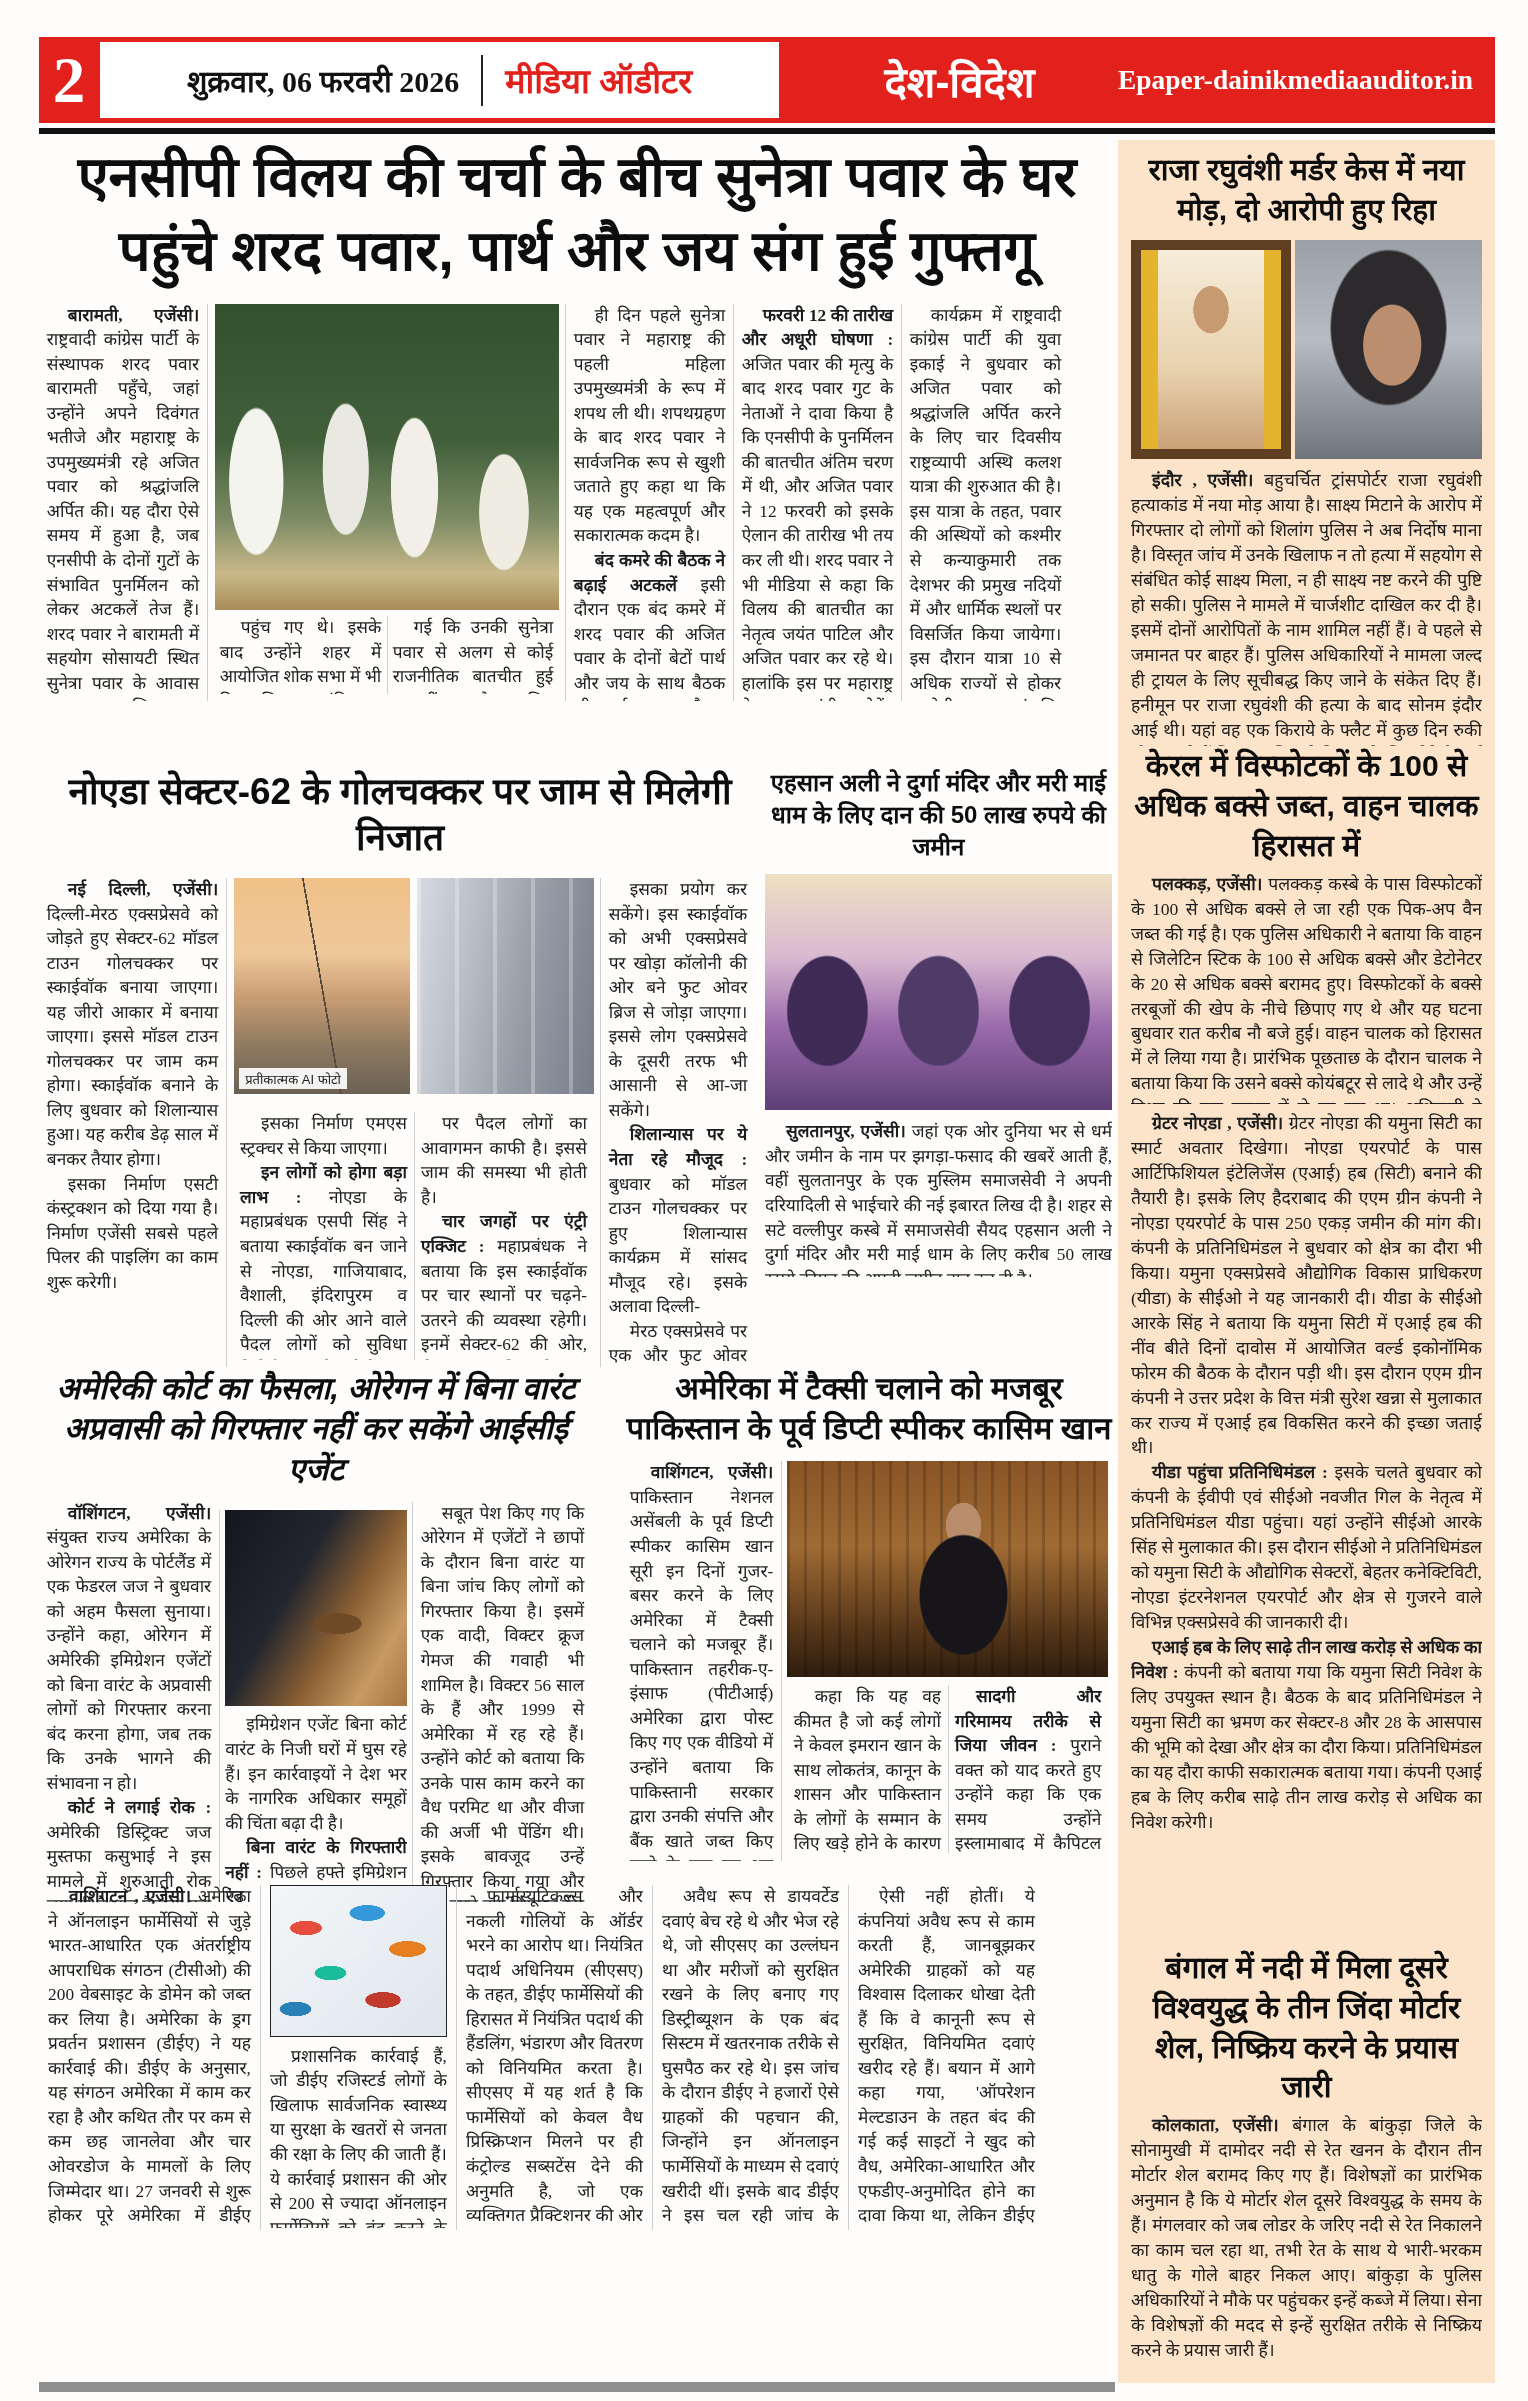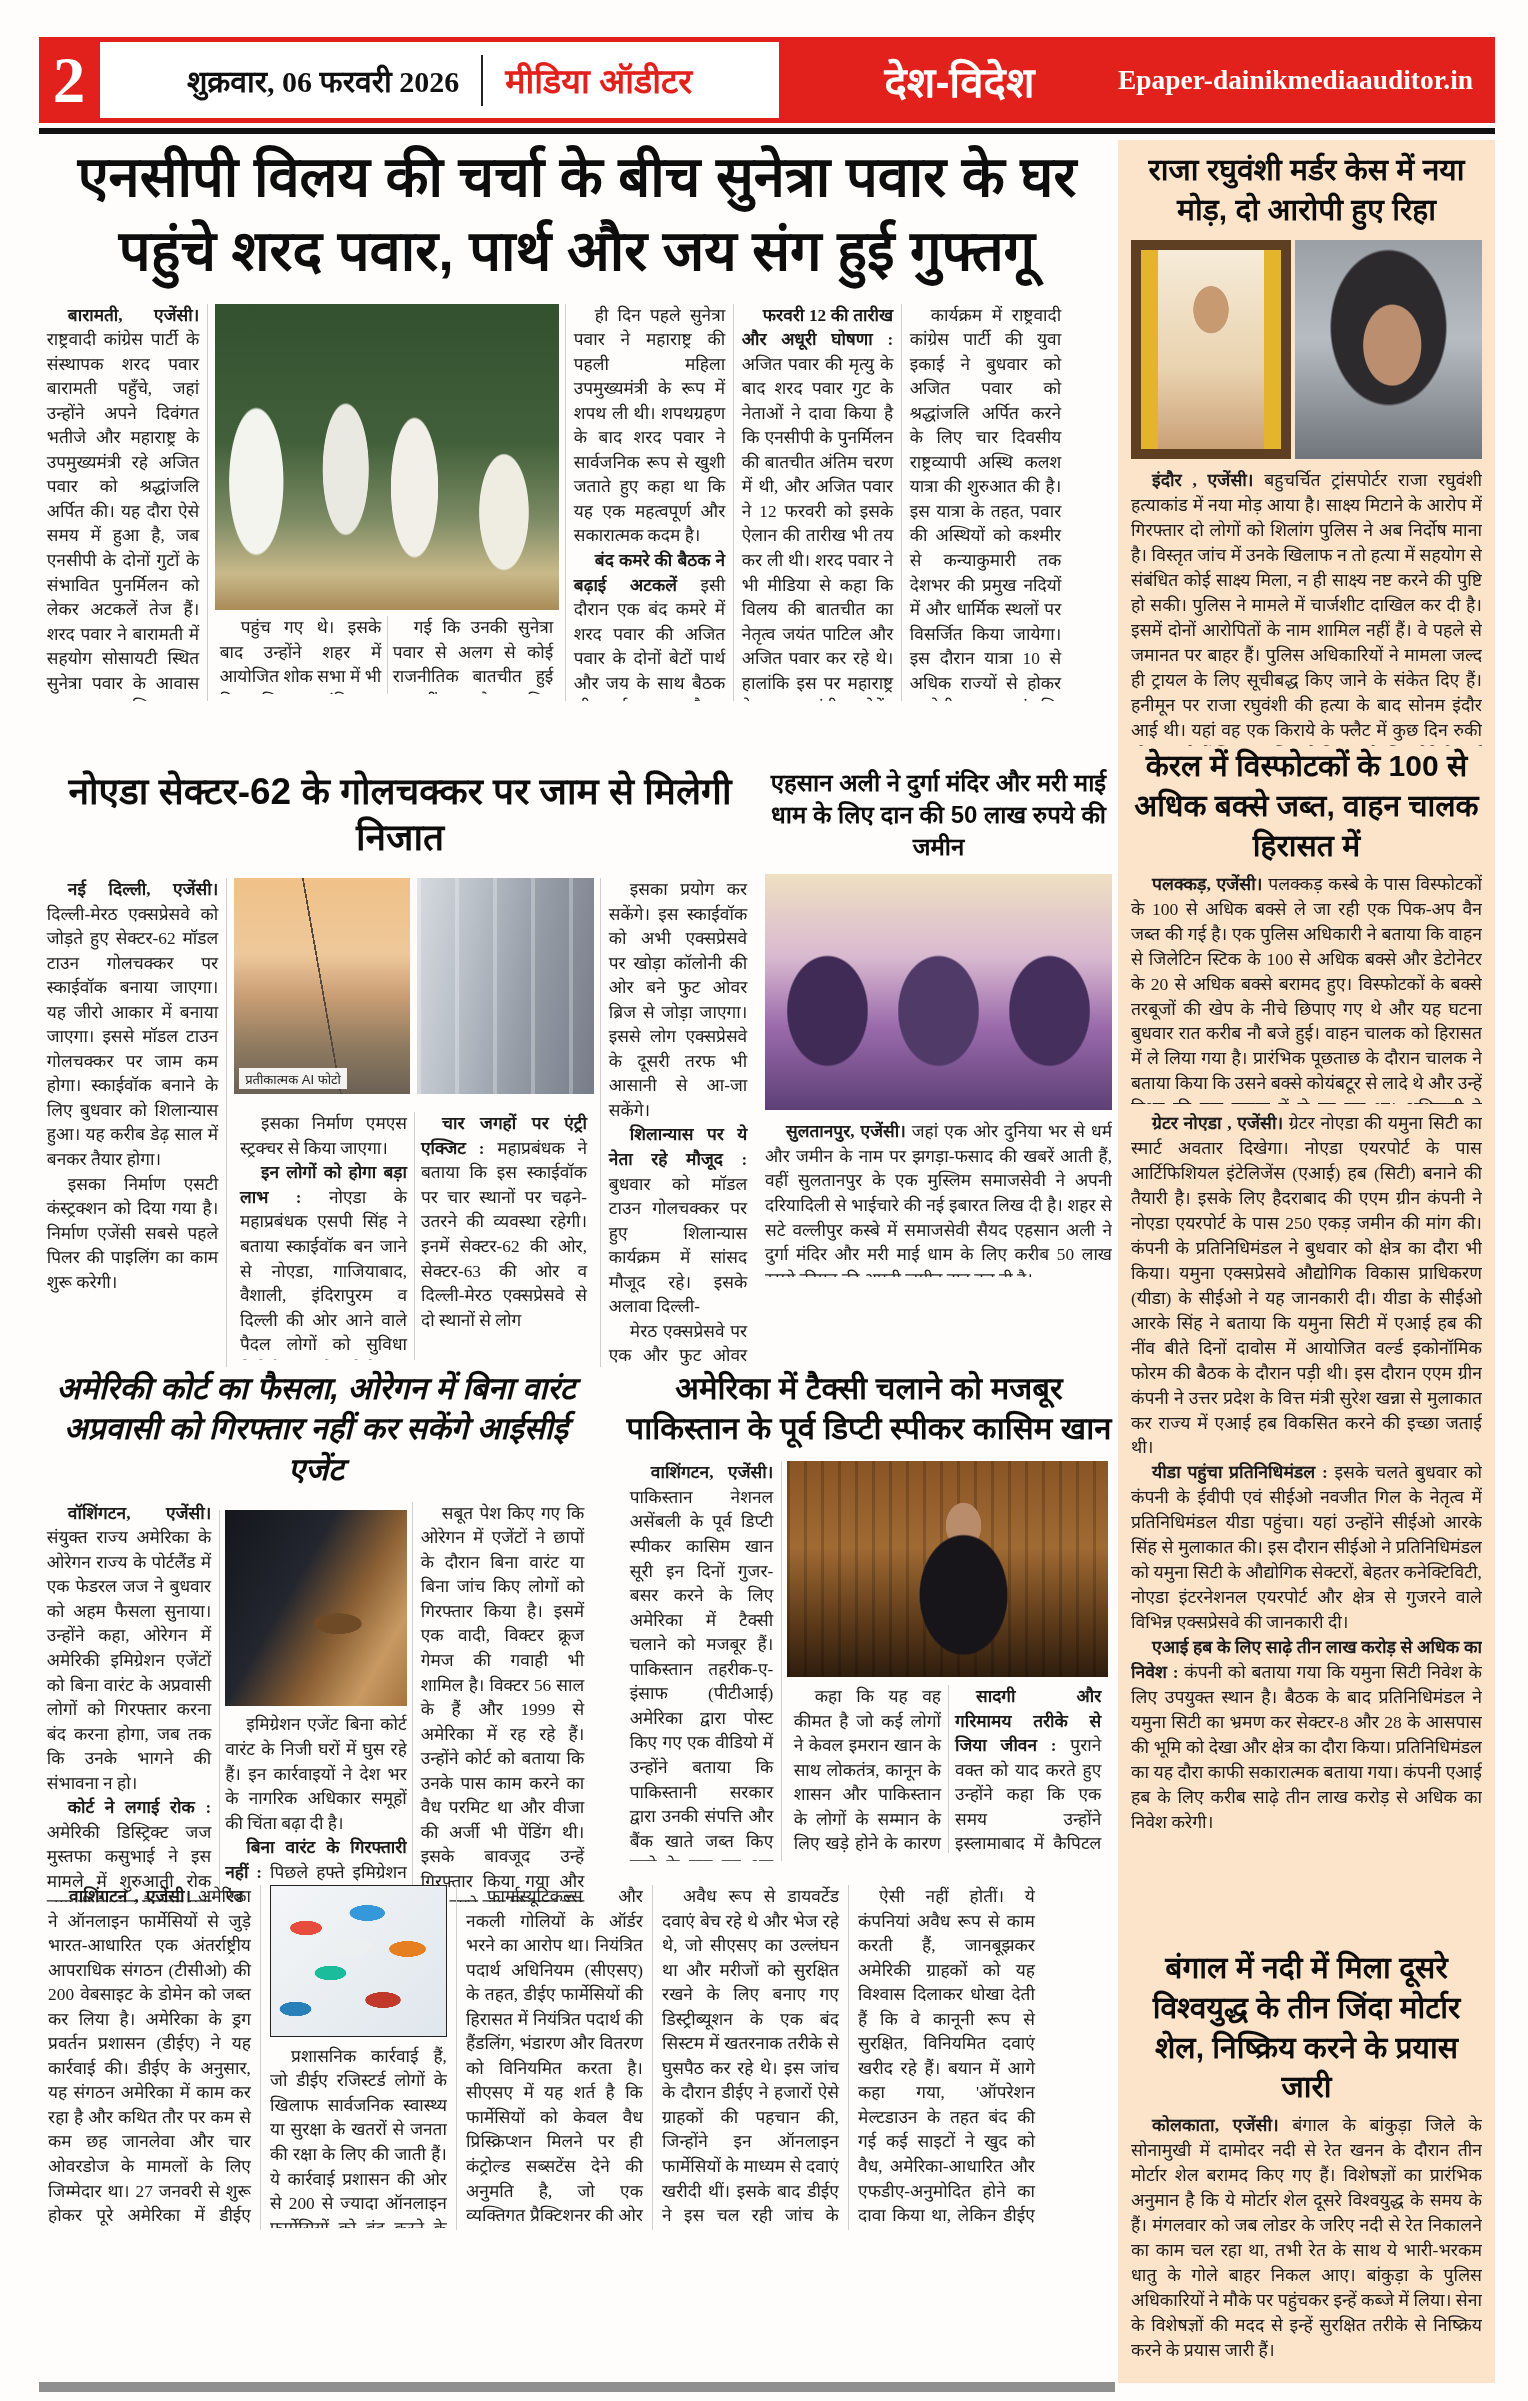--- a/index.html
+++ b/index.html
@@ -210,20 +210,21 @@
             <span class="caption-strip">प्रतीकात्मक AI फोटो</span>
           </div>
           <div class="photo ph-sky2"></div>
         </div>
         <div class="noida-sub">
           <div class="vcol">
               <p class="para">इसका निर्माण एमएस स्ट्रक्चर से किया जाएगा।</p>
               <p class="para"><b>इन लोगों को होगा बड़ा लाभ : </b>नोएडा के महाप्रबंधक एसपी सिंह ने बताया स्काईवॉक बन जाने से नोएडा, गाजियाबाद, वैशाली, इंदिरापुरम व दिल्ली की ओर आने वाले पैदल लोगों को सुविधा मिलेगी। इससे लोगों का सफर भी सुरक्षित रहेगा। अभी इस गोलचक्कर</p>
             </div>
           <div class="vcol">
+              <p class="para">पर पैदल लोगों का आवागमन काफी है। इससे जाम की समस्या भी होती है।</p>
               <p class="para"><b>चार जगहों पर एंट्री एक्जिट : </b>महाप्रबंधक ने बताया कि इस स्काईवॉक पर चार स्थानों पर चढ़ने-उतरने की व्यवस्था रहेगी। इनमें सेक्टर-62 की ओर, सेक्टर-63 की ओर व दिल्ली-मेरठ एक्सप्रेसवे से दो स्थानों से लोग</p>
             </div>
         </div>
       </div>
       <div class="vcol noida-cr">
           <p class="para">इसका प्रयोग कर सकेंगे। इस स्काईवॉक को अभी एक्सप्रेसवे पर खोड़ा कॉलोनी की ओर बने फुट ओवर ब्रिज से जोड़ा जाएगा। इससे लोग एक्सप्रेसवे के दूसरी तरफ भी आसानी से आ-जा सकेंगे।</p>
           <p class="para"><b>शिलान्यास पर ये नेता रहे मौजूद : </b>बुधवार को मॉडल टाउन गोलचक्कर पर हुए शिलान्यास कार्यक्रम में सांसद मौजूद रहे। इसके अलावा दिल्ली-</p>
           <p class="para">मेरठ एक्सप्रेसवे पर एक और फुट ओवर ब्रिज-एफओबी-बनाया जाएगा। यह एफओबी छिजारसी की ओर एक्सप्रेसवे को पार करते हुए बनाया जाएगा। अधिकारियों का कहना है कि जिस जगह यह एफओबी बनाया जाएगा, वहां दोनों तरफ काफी संख्या में लोग बसें पकड़ने के लिए सड़क पार करते हैं।</p>
         </div>
     </div>

